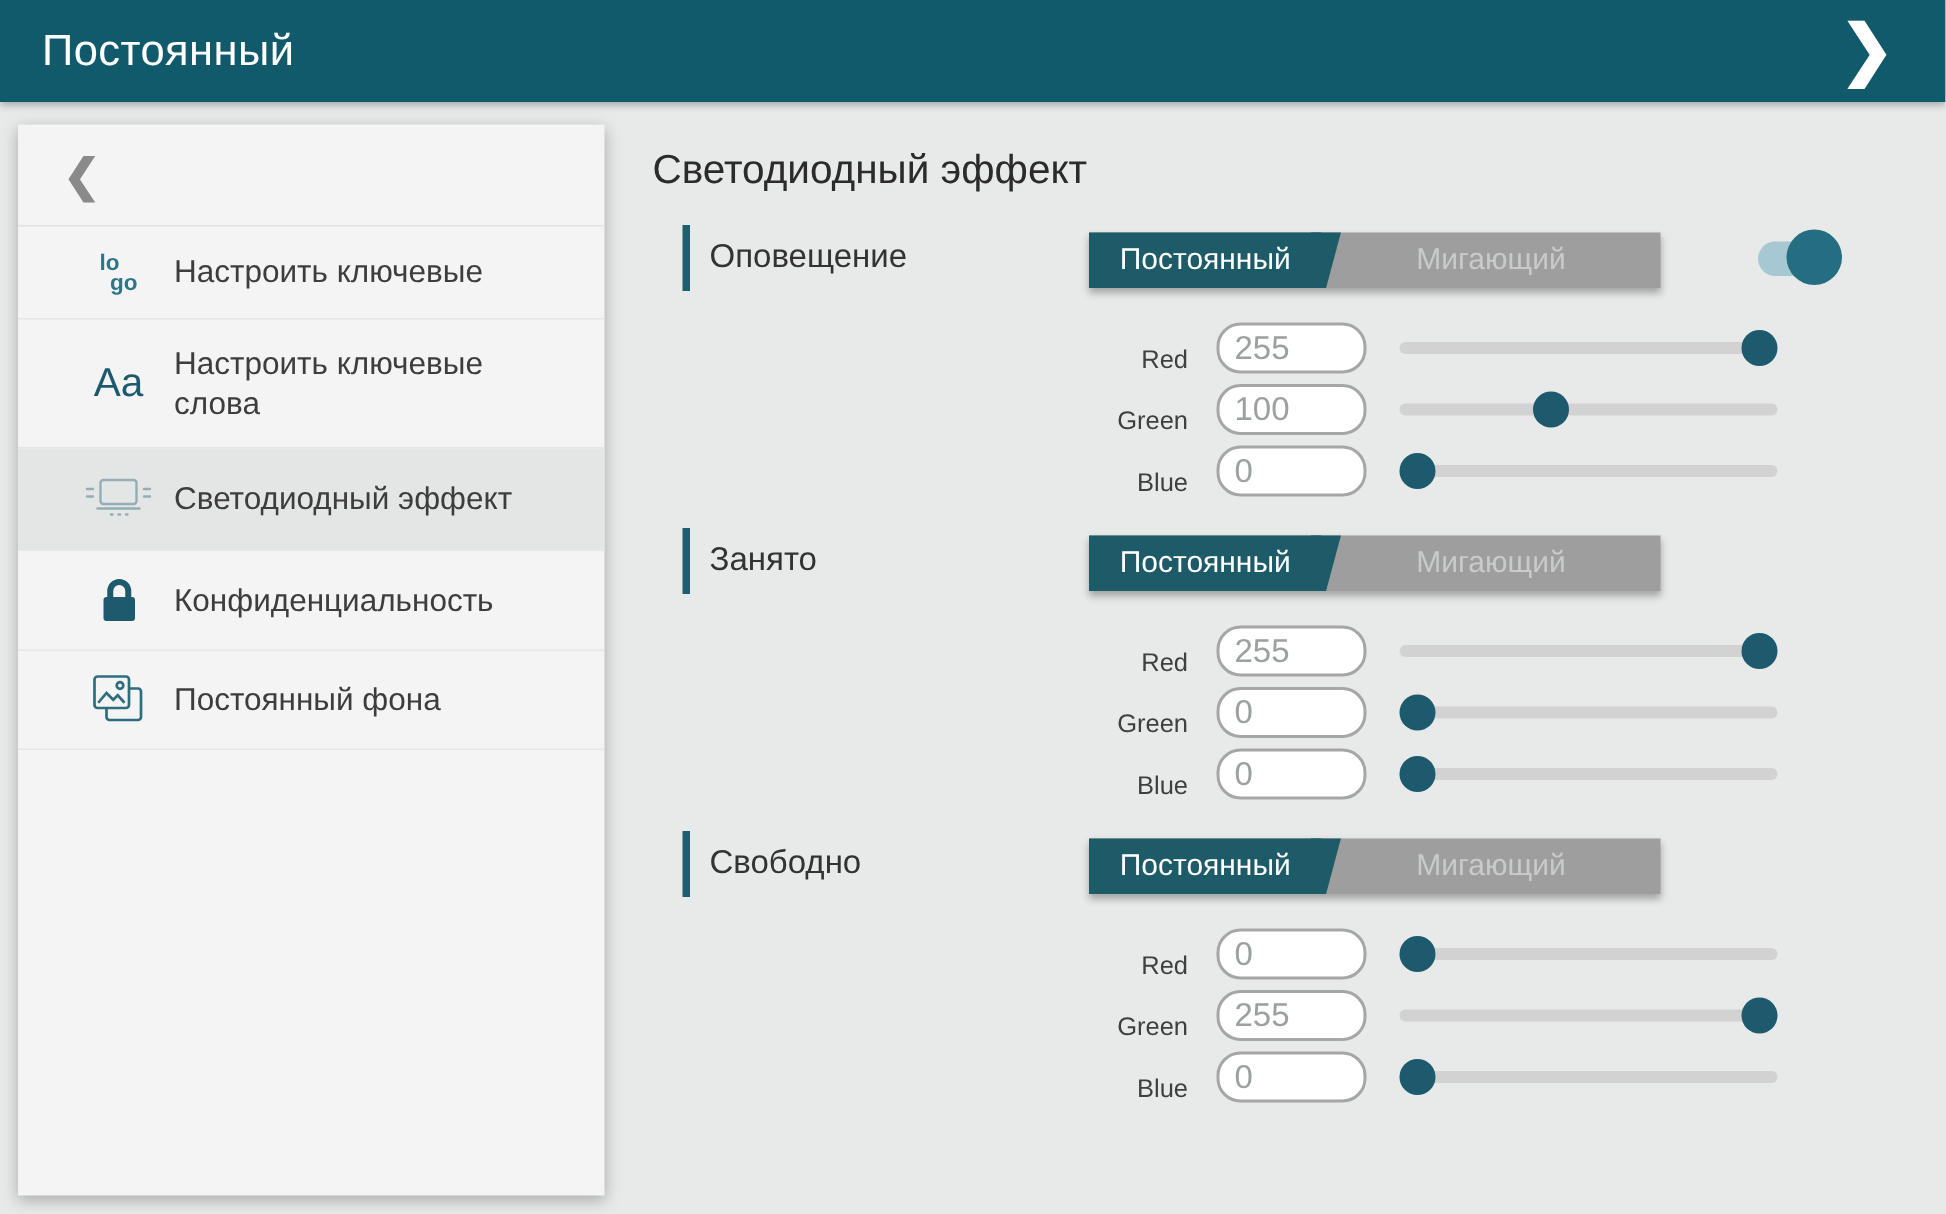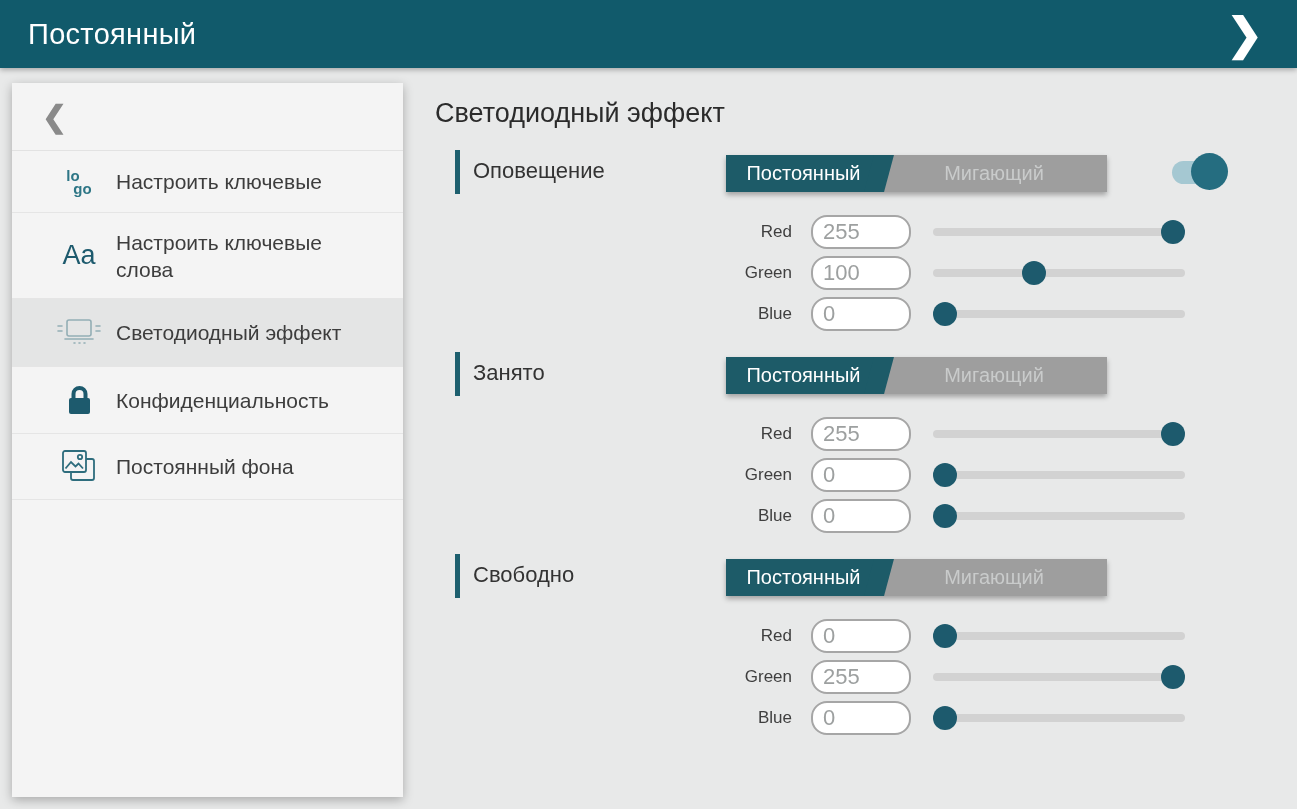--- a/index.html
+++ b/index.html
@@ -70,21 +70,21 @@
     flex:1; color:#c9cbcb; display:flex; align-items:center; justify-content:center;
     font-size:20px; cursor:pointer;
   }
 
   .switch { position:absolute; left:737px; top:5px; width:56px; height:38px; cursor:pointer; }
   .switch-track { position:absolute; left:0; top:8px; width:46px; height:23px; border-radius:12px; background:#a5c8d2; }
   .switch[data-state="on"] .switch-thumb {
     position:absolute; right:0; top:0; width:37px; height:37px; border-radius:50%; background:#256d80;
   }
 
-  .srow { position:absolute; left:0; width:810px; height:36px; display:flex; align-items:center; }
+  .srow { position:absolute; left:0; width:810px; height:36px; display:flex; align-items:flex-end; }
   .rlabel { width:357px; text-align:right; font-size:17px; color:#3f3f3f; }
   .rinput {
     position:absolute; left:376px; top:1px; width:100px; height:34px; box-sizing:border-box;
     border:2px solid #a6a6a6; border-radius:16px; background:#fff; color:#9da0a0;
     font-size:22px; padding:0 0 0 10px; font-family:"Liberation Sans", sans-serif; outline:none;
   }
   .slider { position:absolute; left:498px; top:6px; width:252px; height:24px; cursor:pointer; }
   .slider .track { position:absolute; top:8px; left:0; right:0; height:8px; border-radius:4px; background:#d2d2d2; }
   .slider .thumb { position:absolute; top:0; left:0; width:24px; height:24px; border-radius:50%; background:#1d5a6d; }
 </style>

